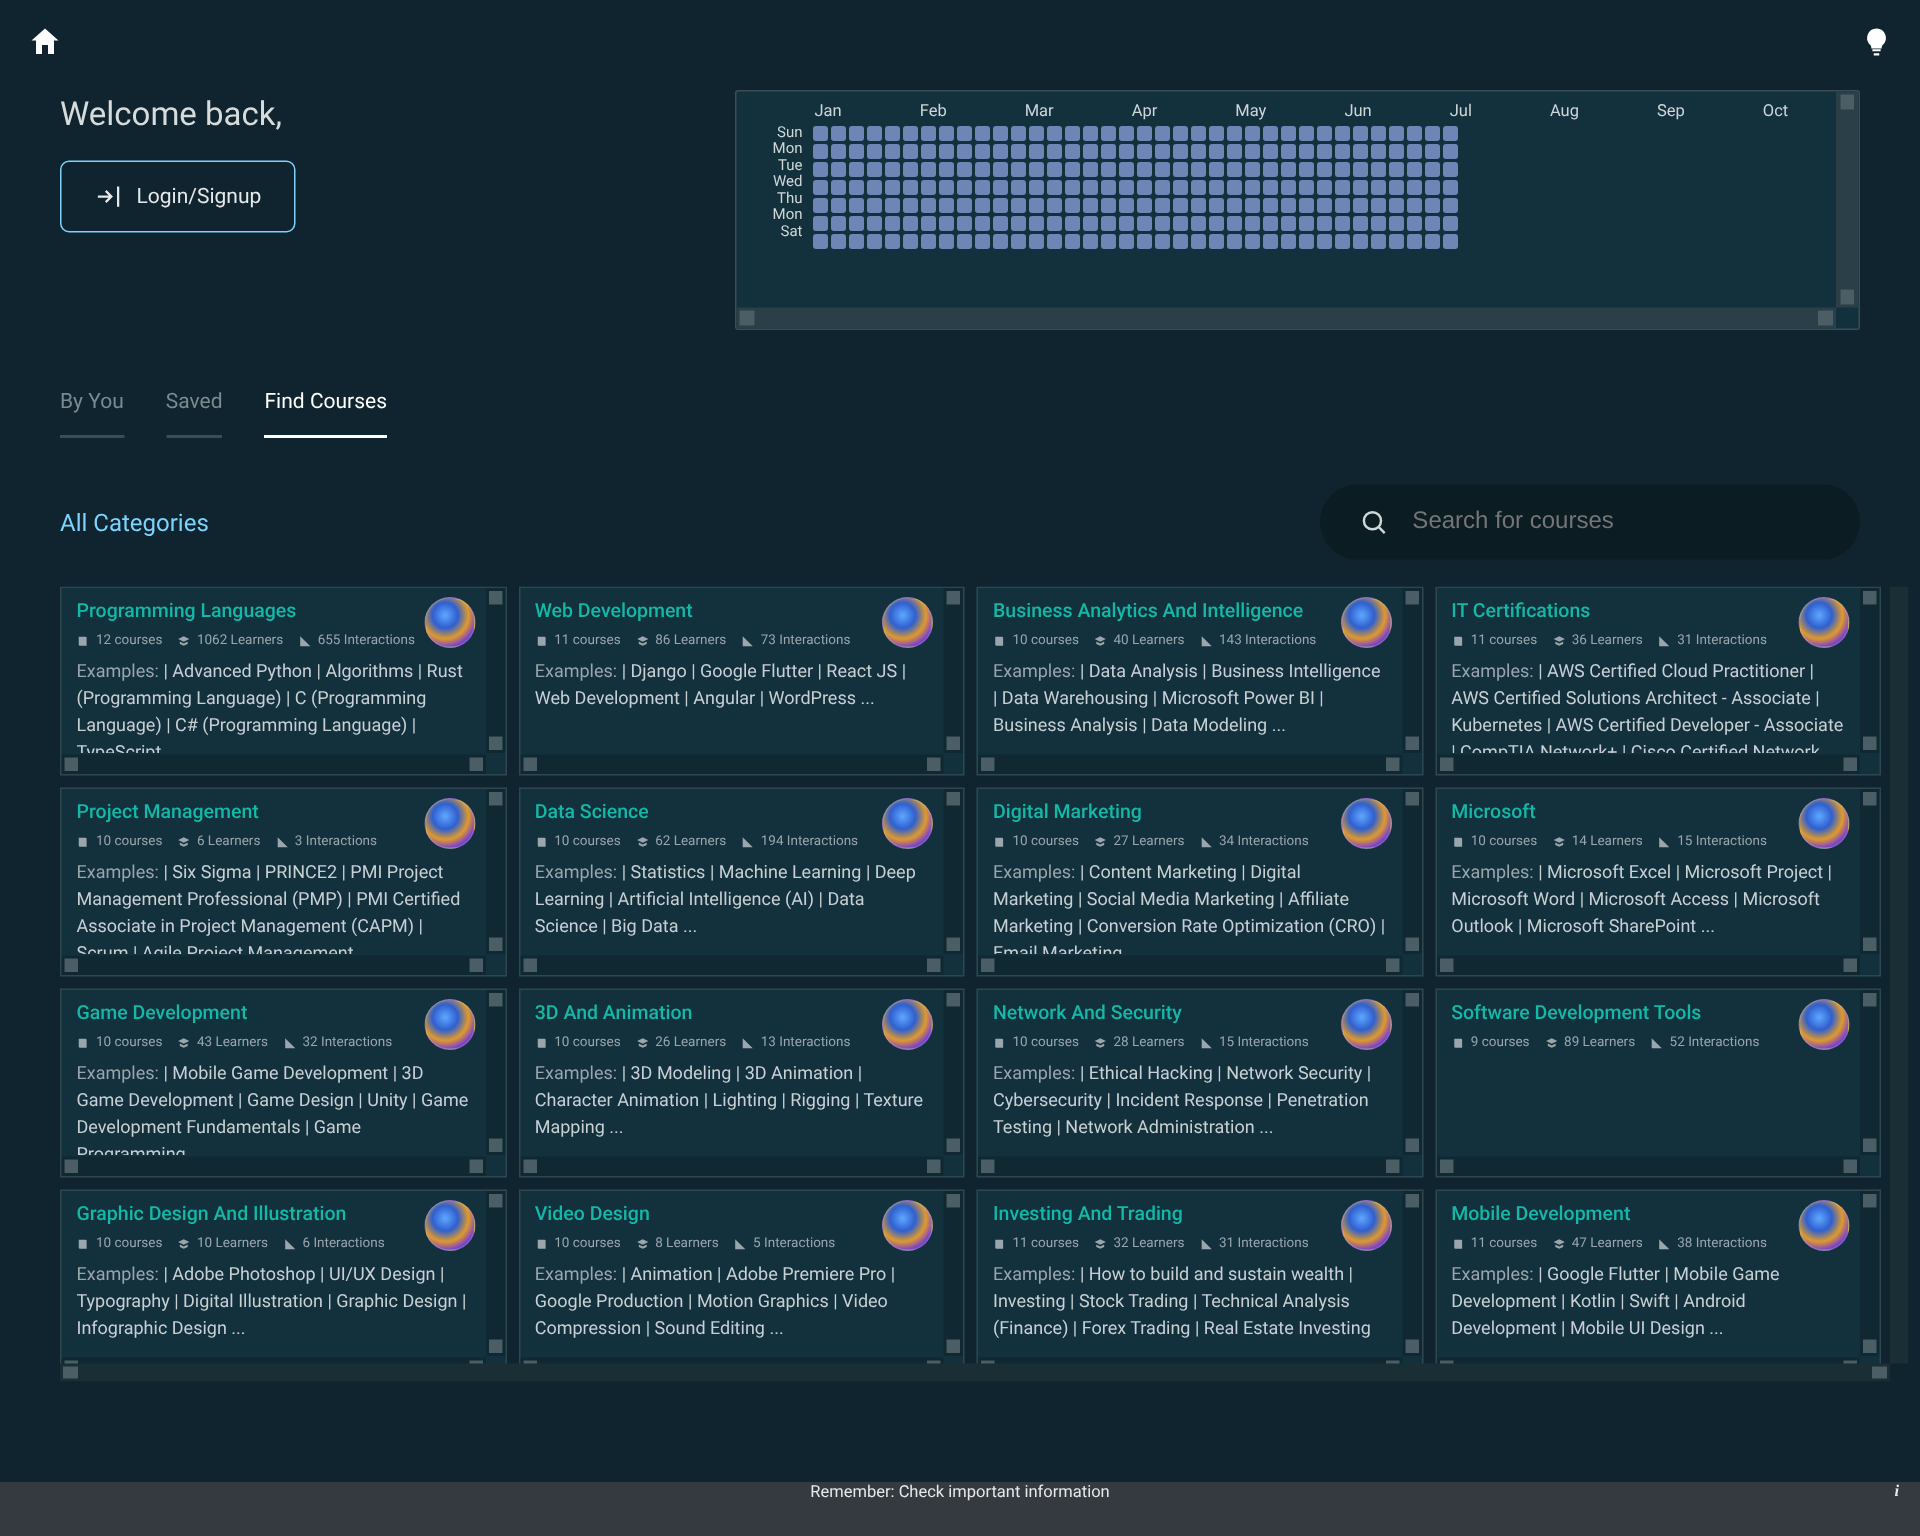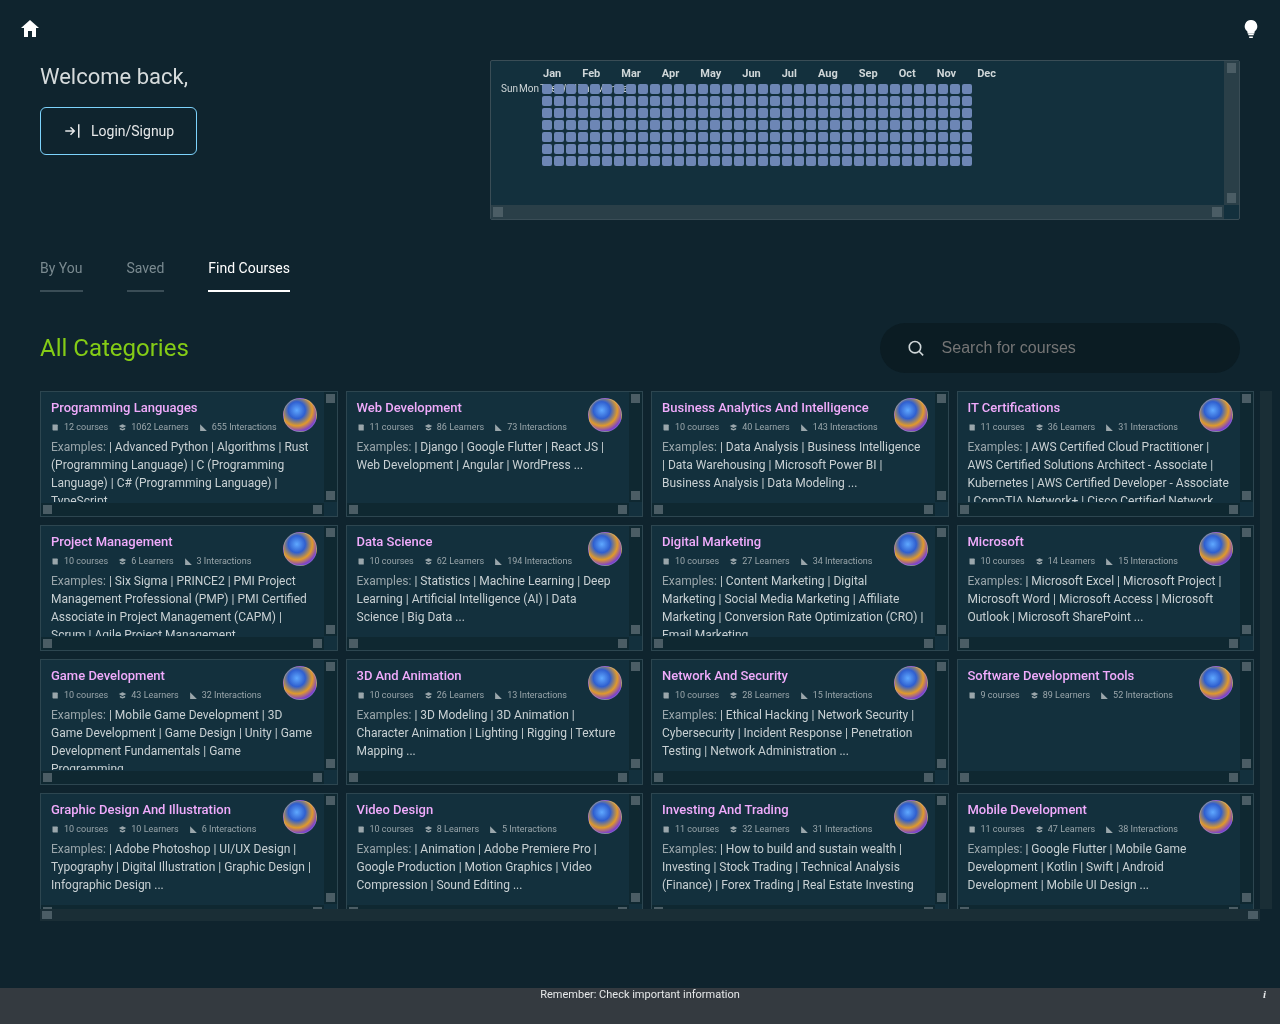--- a/index.html
+++ b/index.html
@@ -87,66 +87,65 @@
   }
   .heatmap-scroll-h::before{left:2px;}
   .heatmap-scroll-h::after{right:2px;}
   .heatmap-inner{
     position:absolute;left:10px;right:18px;top:6px;bottom:18px;
     background:var(--card);
   }
   .month-row{
     display:flex;
     margin-left:42px;
-    gap:21px;
+    gap:52px;
     font-size:11px;
     color:#cfd6d8;
     padding-bottom:4px;
-    font-weight:bold;
   }
   .grid-wrap{display:flex;gap:3px;}
   .day-labels{
-    display:flex;gap:1px;
+    display:flex;flex-direction:column;gap:1px;
     font-size:10px;color:#cfd6d8;width:38px;text-align:right;padding-right:4px;
   }
   .day-labels span{height:10px;line-height:10px;}
   .heat-grid{
     display:grid;
     grid-template-rows:repeat(7,10px);
     grid-auto-flow:column;
     grid-auto-columns:10px;
     gap:2px;
   }
   .heat-grid div{
     background:var(--cell);
     border-radius:2px;
   }
   
   .tabs{
     display:flex;
-    gap:44px;
+    gap:28px;
     padding:40px 40px 0 40px;
     border-bottom:1px solid transparent;
     font-size:14px;
   }
   .tab{
     padding-bottom:14px;
     color:var(--text-faint);
     border-bottom:2px solid #3a4d56;
     cursor:pointer;
   }
   .tab.active{color:#fff;border-bottom-color:#fff;}
   
   .section-head{
     display:flex;
     justify-content:space-between;
     align-items:center;
     padding:30px 40px 18px 40px;
   }
-  .section-title{font-size:24px;color:#84cc16;text-align:right;}
+  .section-title{font-size:16px;color:#7dd3fc;text-align:right;}
   .search{
     display:flex;align-items:center;gap:14px;
     background:#0b1c23;
     border-radius:999px;
     padding:14px 26px;
     width:360px;
   }
   .search svg{width:22px;height:22px;stroke:#cfd6d8;fill:none;stroke-width:2;}
   .search input{
     background:transparent;border:none;outline:none;
@@ -183,21 +182,21 @@
     height:126px;
     border:1px solid #2d4650;
     overflow:hidden;
   }
   .card .inner{
     position:absolute;left:0;right:14px;top:0;bottom:14px;
     padding:8px 10px;
     overflow:hidden;
   }
   .card-title{
-    font-size:13px;color:#f0abfc;font-weight:500;
+    font-size:13px;color:#14b8a6;font-weight:500;
     padding-right:42px;
     line-height:1.25;
   }
   .card-thumb{
     position:absolute;right:6px;top:6px;width:34px;height:34px;
     border-radius:50%;
     background:radial-gradient(circle at 40% 35%, #5fa8ff 0%, #2f5fcf 30%, #e09a2a 55%, #7a3fcf 75%, #12202a 100%);
     border:1px solid #d0e4ff33;
   }
   .stats{

